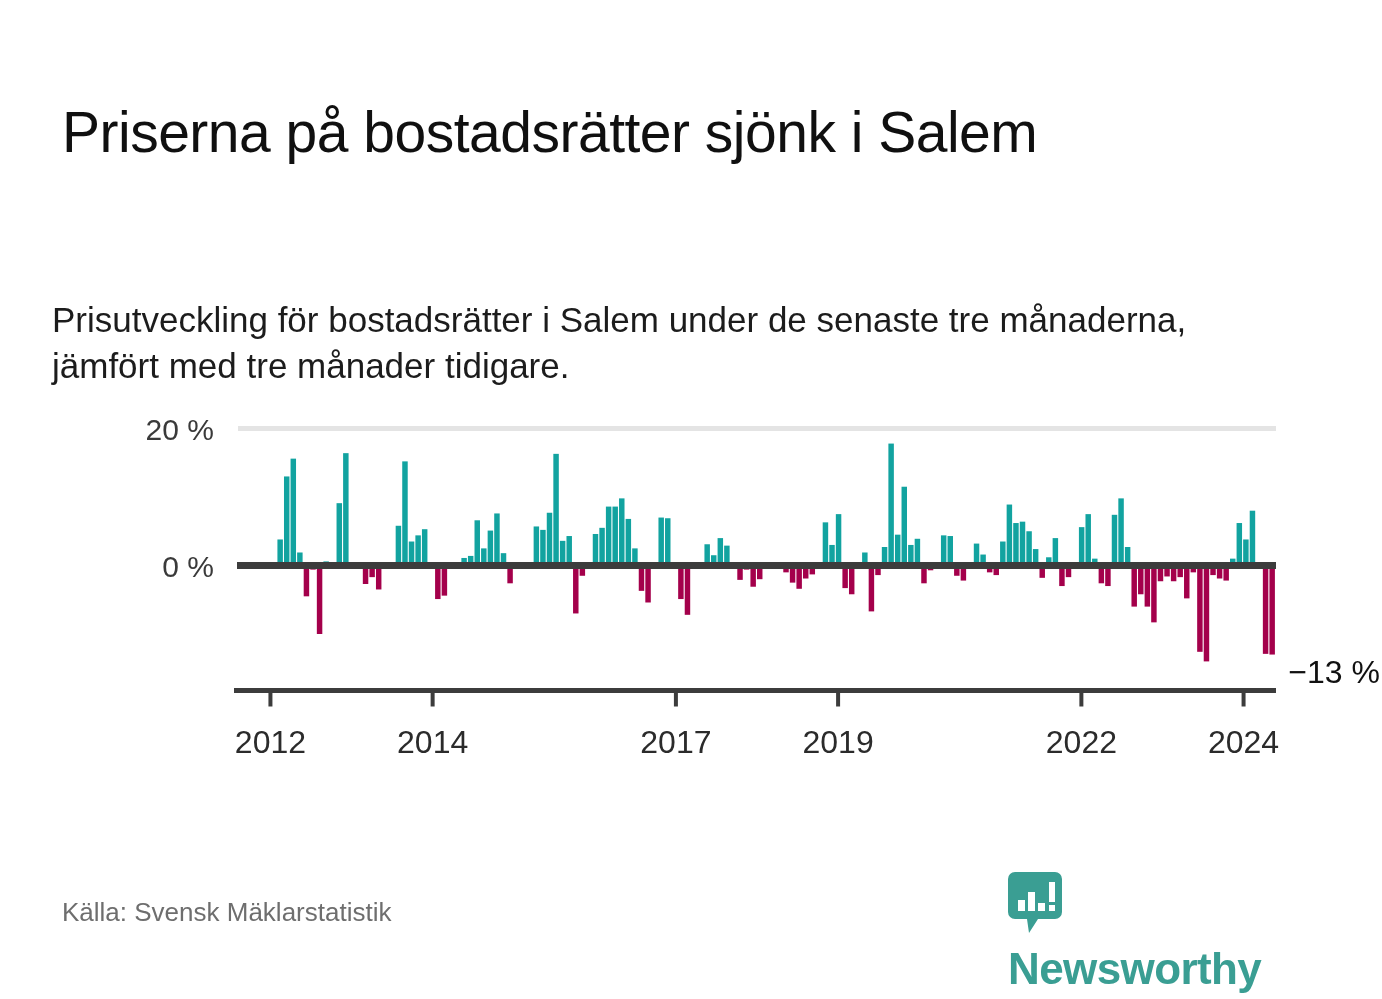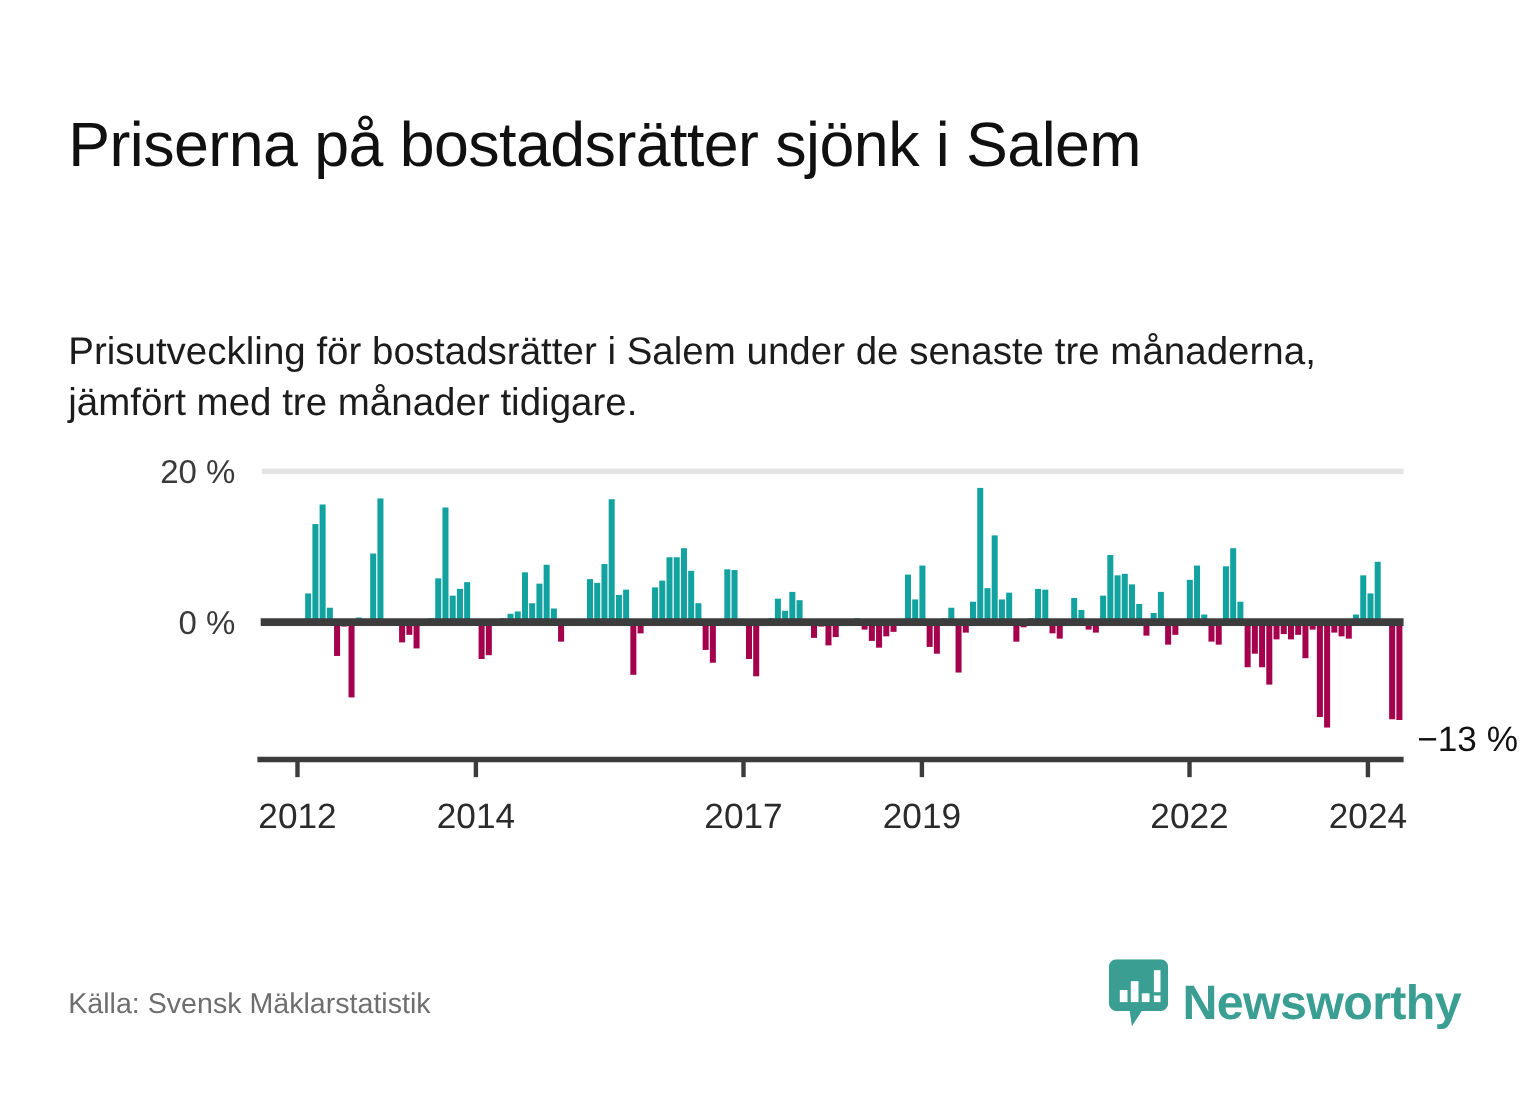--- a/index.html
+++ b/index.html
@@ -29,21 +29,21 @@
     width: 1150px;
     font-size: 57px;
     line-height: 1.15;
     font-weight: 400;
     letter-spacing: -0.5px;
     color: #101010;
     white-space: pre-wrap;
   }
   #subhead {
     position: absolute;
-    left: 62px;
+    left: 52px;
     top: 262px;
     width: 1250px;
     font-size: 35px;
     line-height: 1.32;
     font-weight: 400;
     color: #1c1c1c;
     white-space: pre-wrap;
   }
 
   
@@ -81,22 +81,23 @@
     font-size: 26px;
     color: #6e6e6e;
     white-space: nowrap;
   }
 
   #logo {
     position: absolute;
     left: 1008px;
     top: 872px;
     display: flex;
-    align-items: flex-end;
+    align-items: flex-start;
     gap: 13px;
+    flex-direction: column;
   }
   #logo-mark { display: block; }
   #logo-text {
     font-size: 44px;
     font-weight: 700;
     letter-spacing: -0.6px;
     line-height: 1;
   }
 </style>
 </head>

